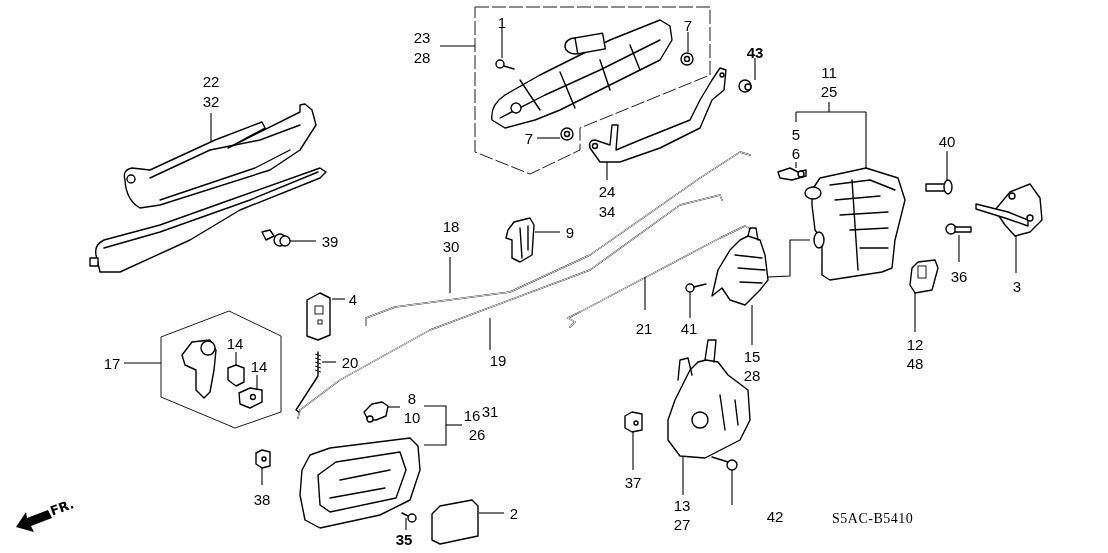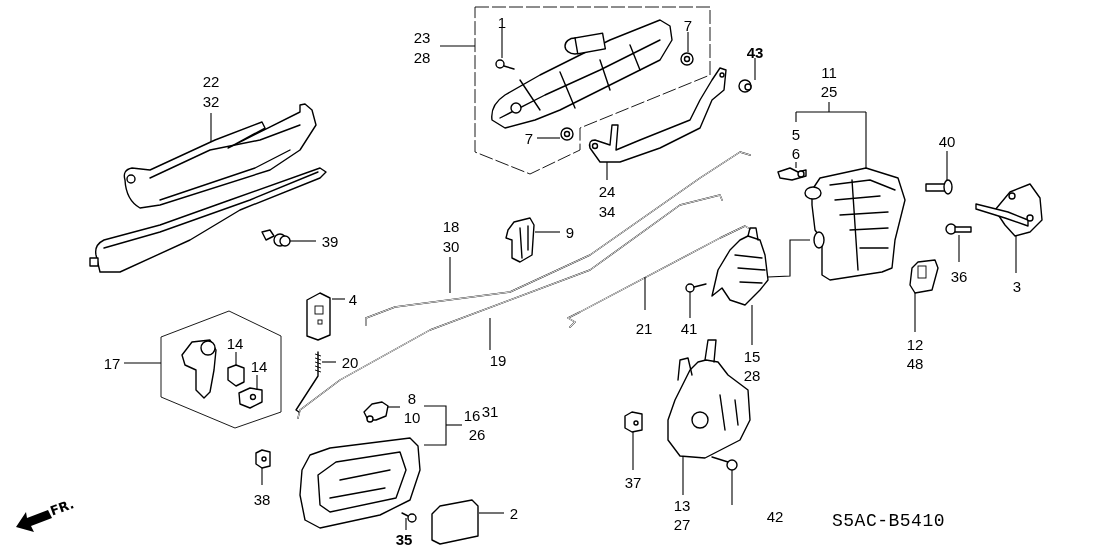--- a/index.html
+++ b/index.html
@@ -1,21 +1,21 @@
 <!DOCTYPE html>
 <html><head>
 <meta charset="utf-8">
 <style>
   html, body { margin: 0; padding: 0; background: #ffffff; }
   body { width: 1108px; height: 553px; position: relative; overflow: hidden;
          font-family: "Liberation Sans", sans-serif; color: #000; }
   #diagram { position: absolute; left: 0; top: 0; width: 1108px; height: 553px; }
   .lbl { position: absolute; font-size: 15px; line-height: 17px; text-align: center;
          white-space: nowrap; transform: translate(-50%, 0); }
-  .code { position: absolute; font-family: Liberation Mono, monospace; font-size: 18px;
+  .code { position: absolute; font-family: Liberation Serif, serif; font-size: 14px;
           letter-spacing: 0.5px; }
   .fr { position: absolute; font-family: "DejaVu Sans", sans-serif; font-weight: bold;
         font-size: 13px; transform: rotate(-20deg); }
   svg .p { fill: none; stroke: #000; stroke-width: 1.4; stroke-linejoin: round; stroke-linecap: round; }
   svg .pf { fill: #fff; stroke: #000; stroke-width: 1.4; stroke-linejoin: round; }
   svg .ld { fill: none; stroke: #000; stroke-width: 1.1; }
   svg .thin { fill: none; stroke: #000; stroke-width: 0.9; }
   svg .blk { fill: #000; stroke: none; }
 </style>
 </head>

